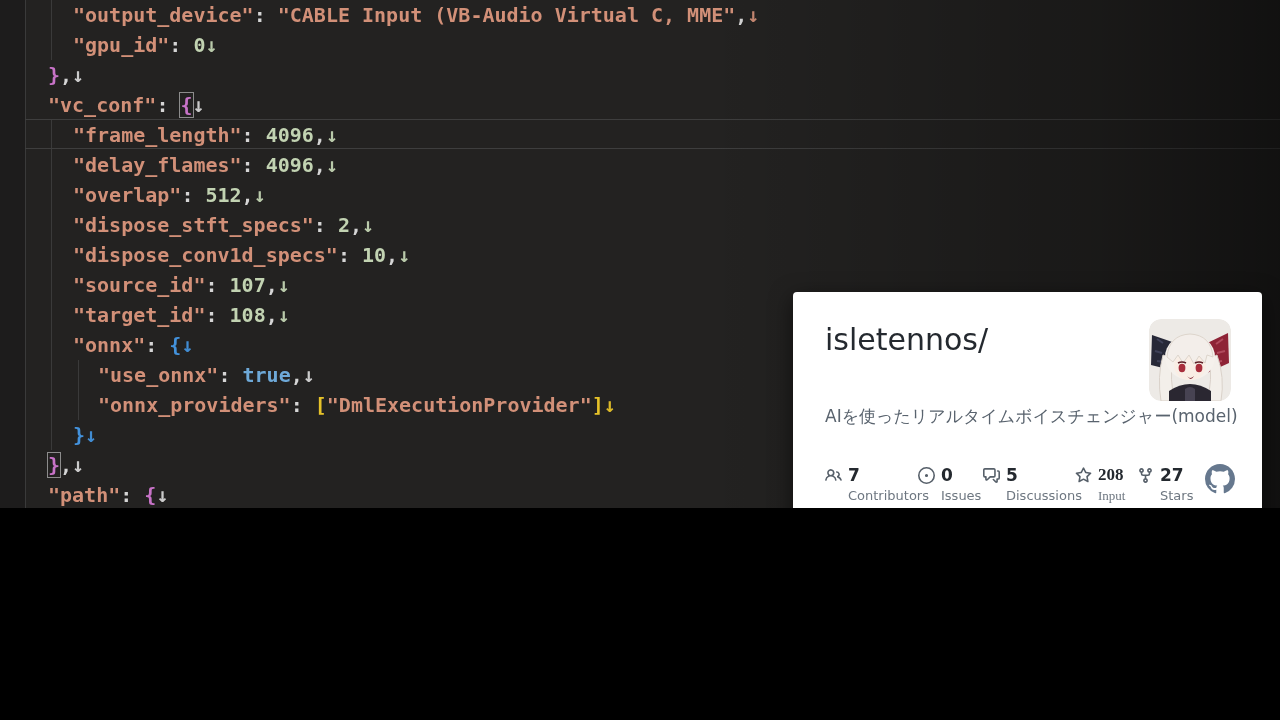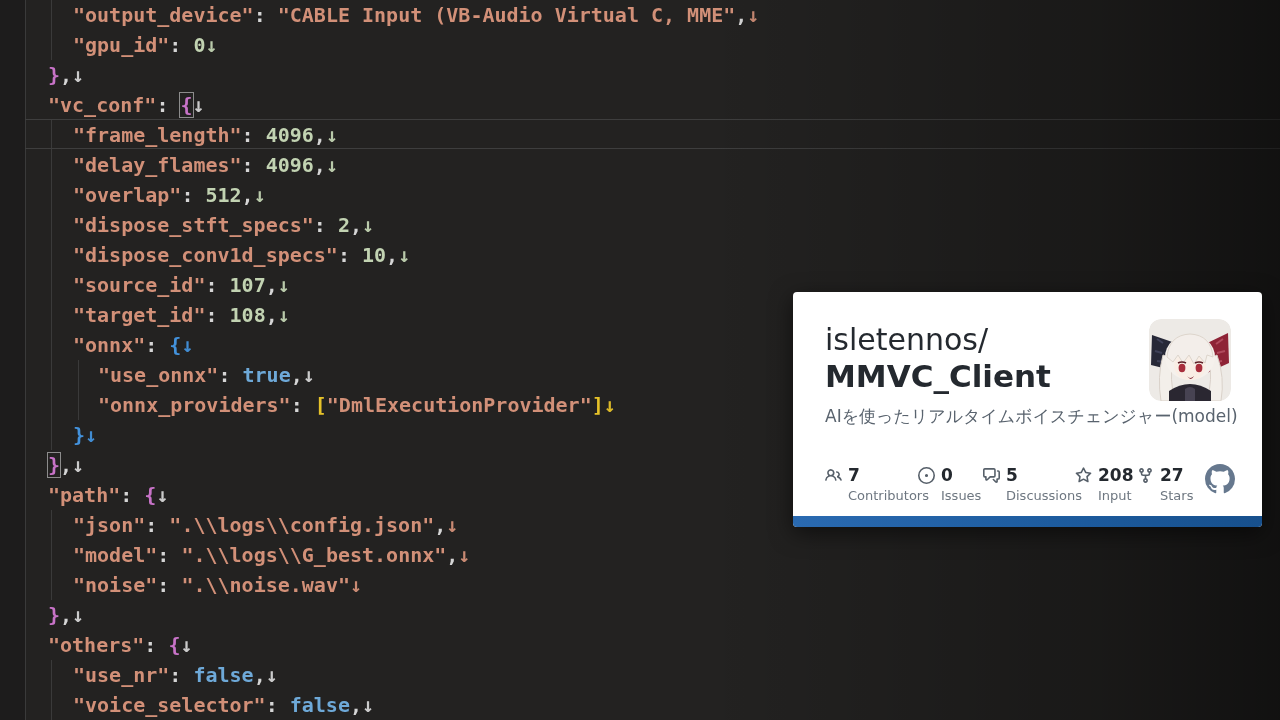--- a/index.html
+++ b/index.html
@@ -5,21 +5,21 @@
   :root{
     --bg:#232221; --bg-edge:#121212; --gutter:#1d1c1c; --guide:#3a3a3a;
     --cur-line:#3e3e3e; --match-box:#8c8c8c;
     --key:#d29078; --string:#d29078; --punct:#d5d5d5; --number:#c2d3b2;
     --bool:#6ea9d8; --brace-pink:#c873c8; --brace-blue:#4392dc; --bracket-gold:#e6c229;
     --card-bg:#ffffff; --card-text:#24292f; --card-muted:#59636e; --card-label:#6e7781;
     --bar-blue:#1d5c9f; --octocat:#66788e; --icon:#57606a;
   }
   *{margin:0;padding:0;box-sizing:border-box}
   html,body{width:1280px;height:720px;overflow:hidden;background:#000}
-  .stage{position:relative;width:1280px;height:720px;overflow:hidden;
+  .stage{position:relative;width:1280px;height:508px;overflow:hidden;
     background:var(--bg);font-family:"DejaVu Sans Mono",monospace}
   
   .stage::after{content:"";position:absolute;inset:0;pointer-events:none;z-index:3;
     background:linear-gradient(90deg, rgba(0,0,0,0) 0%, rgba(0,0,0,0) 55%, rgba(0,0,0,.28) 86%, rgba(0,0,0,.5) 100%);}
   .gutter{position:absolute;left:0;top:0;width:25px;height:720px;background:var(--gutter);z-index:0}
   .guide{position:absolute;width:1px;background:var(--guide);z-index:1}
   .cur-line{position:absolute;left:25px;right:0;height:30px;z-index:1;
     border-top:1px solid var(--cur-line);border-bottom:1px solid var(--cur-line)}
   #code-lines{position:absolute;inset:0;z-index:2}
   .code-line{position:absolute;height:30px;line-height:30px;white-space:pre;
@@ -92,21 +92,20 @@
       <div class="code-line" style="top: 570px; left: 73px;"><span class="t-key">"noise"</span><span class="t-punct">: </span><span class="t-string">".\\noise.wav"</span><span class="t-eol t-eol-string">↓</span></div>
       <div class="code-line" style="top: 600px; left: 48px;"><span class="t-brace-pink">}</span><span class="t-punct">,</span><span class="t-eol t-eol-white">↓</span></div>
       <div class="code-line" style="top: 630px; left: 48px;"><span class="t-key">"others"</span><span class="t-punct">: </span><span class="t-brace-pink">{</span><span class="t-eol t-eol-white">↓</span></div>
       <div class="code-line" style="top: 660px; left: 73px;"><span class="t-key">"use_nr"</span><span class="t-punct">: </span><span class="t-bool">false</span><span class="t-punct">,</span><span class="t-eol t-eol-white">↓</span></div>
       <div class="code-line" style="top: 690px; left: 73px;"><span class="t-key">"voice_selector"</span><span class="t-punct">: </span><span class="t-bool">false</span><span class="t-punct">,</span><span class="t-eol t-eol-white">↓</span></div>
     </div>
 
   <div class="gh-card">
     <div class="gh-title">
       <div class="gh-owner">isletennos/</div>
-      <div class="gh-repo">MMVC_Client</div>
     </div>
     <div class="gh-desc">AIを使ったリアルタイムボイスチェンジャー(model)</div>
 
     <div class="gh-avatar">
       <svg viewBox="0 0 82 82" width="82" height="82">
         <rect x="0" y="0" width="82" height="82" rx="12" fill="#edeae6"></rect>
 
         <path d="M3 16 L32 26 L26 52 L2 46 Z" fill="#262837"></path>
         <path d="M8 20 L14 24 M6 32 L13 34 M8 42 L15 43" stroke="#3e4158" stroke-width="2" fill="none"></path>
 
@@ -159,21 +158,21 @@
         </div>
         <div class="stat" style="left: 190px;">
           <div class="row">
             <svg viewBox="0 0 16 16">
               <path d="M1.75 1h8.5c.966 0 1.75.784 1.75 1.75v5.5A1.75 1.75 0 0 1 10.25 10H7.061l-2.574 2.573A1.458 1.458 0 0 1 2 11.543V10h-.25A1.75 1.75 0 0 1 0 8.25v-5.5C0 1.784.784 1 1.75 1ZM1.5 2.75v5.5c0 .138.112.25.25.25h1a.75.75 0 0 1 .75.75v2.19l2.72-2.72a.749.749 0 0 1 .53-.22h3.5a.25.25 0 0 0 .25-.25v-5.5a.25.25 0 0 0-.25-.25h-8.5a.25.25 0 0 0-.25.25Zm13 2a.25.25 0 0 0-.25-.25h-.5a.75.75 0 0 1 0-1.5h.5c.966 0 1.75.784 1.75 1.75v5.5A1.75 1.75 0 0 1 14.25 12H14v1.543a1.458 1.458 0 0 1-2.487 1.03L9.22 12.28a.749.749 0 0 1 .326-1.275.749.749 0 0 1 .734.215l2.22 2.22v-2.19a.75.75 0 0 1 .75-.75h1a.25.25 0 0 0 .25-.25v-5.5Z"></path>
             </svg>
             <span class="val">5</span>
           </div>
           <div class="lab">Discussions</div>
         </div>
-        <div class="stat" style="left: 282px;">
+        <div class="stat" style="left: 282px; font-family: Liberation Serif, serif;">
           <div class="row">
             <svg viewBox="0 0 16 16">
               <path d="M8 .25a.75.75 0 0 1 .673.418l1.882 3.815 4.21.612a.75.75 0 0 1 .416 1.279l-3.046 2.97.719 4.192a.751.751 0 0 1-1.088.791L8 12.347l-3.766 1.98a.75.75 0 0 1-1.088-.79l.72-4.194L.818 6.374a.75.75 0 0 1 .416-1.28l4.21-.611L7.327.668A.75.75 0 0 1 8 .25Zm0 2.445L6.615 5.5a.75.75 0 0 1-.564.41l-3.097.45 2.24 2.184a.75.75 0 0 1 .216.664l-.528 3.084 2.769-1.456a.75.75 0 0 1 .698 0l2.77 1.456-.53-3.084a.75.75 0 0 1 .216-.664l2.24-2.183-3.096-.45a.75.75 0 0 1-.564-.41L8 2.694Z"></path>
             </svg>
             <span class="val">208</span>
           </div>
           <div class="lab">Input</div>
         </div>
         <div class="stat" style="left: 344px; text-align: right;">
           <div class="row">

